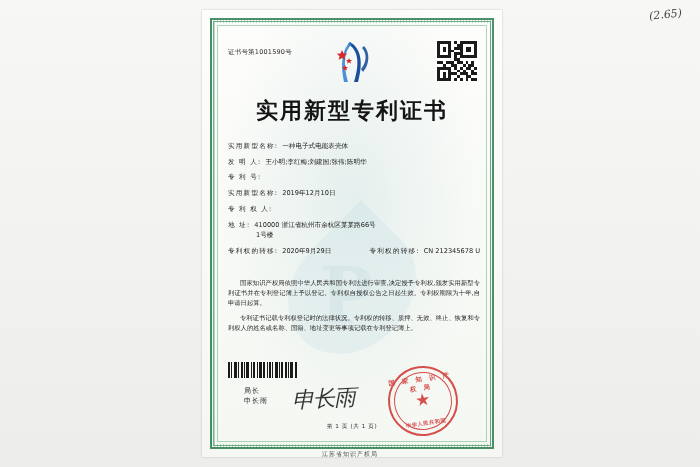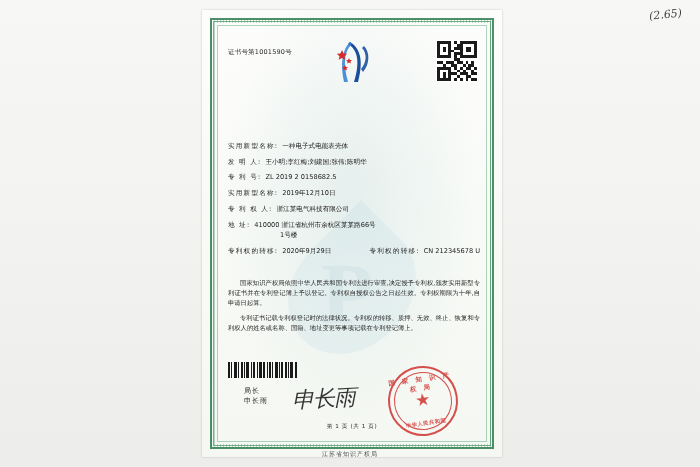--- a/index.html
+++ b/index.html
@@ -193,21 +193,21 @@
     flex: 1 1 auto;
     margin-left: 4px;
     color: #1b1b1b;
     overflow: hidden;
     text-overflow: ellipsis;
   }
   .field-row.two .field-value.second {
     flex: 0 0 auto;
   }
   .addr-cont {
-    margin-left: 52px;
+    margin-left: 28px;
     margin-top: -5px;
     margin-bottom: 7px;
     font-size: 6.6px;
     color: #1b1b1b;
   }
 
   
   .body-text {
     position: absolute;
     left: 26px;
@@ -564,41 +564,40 @@
           <i></i>
           <i class="on"></i>
           <i></i>
           <i class="on"></i>
           <i></i>
           <i class="on"></i>
           <i class="on"></i>
       </div>
     </div>
 
+    <div class="title">实用新型专利证书</div>
 
     <div class="fields">
       <div class="field-row">
         <span class="field-label">实用新型名称:</span>
         <span class="field-value">一种电子式电能表壳体</span>
       </div>
       <div class="field-row">
         <span class="field-label">发 明 人:</span>
         <span class="field-value">王小明;李红梅;刘建国;张伟;陈明华</span>
       </div>
       <div class="field-row">
         <span class="field-label">专 利 号:</span>
-        <span class="field-value">ZL 2019 2 0158682.5</span>
       </div>
       <div class="field-row">
         <span class="field-label">实用新型名称:</span>
         <span class="field-value">2019年12月10日</span>
       </div>
       <div class="field-row">
         <span class="field-label">专 利 权 人:</span>
-        <span class="field-value">浙江某电气科技有限公司</span>
       </div>
       <div class="field-row">
         <span class="field-label">地 址:</span>
         <span class="field-value">410000 浙江省杭州市余杭区某某路66号</span>
       </div>
       <div class="addr-cont">1号楼</div>
       <div class="field-row two">
         <span class="field-label">专利权的转移:</span>
         <span class="field-value">2020年9月29日</span>
         <span class="field-label">专利权的转移:</span>

